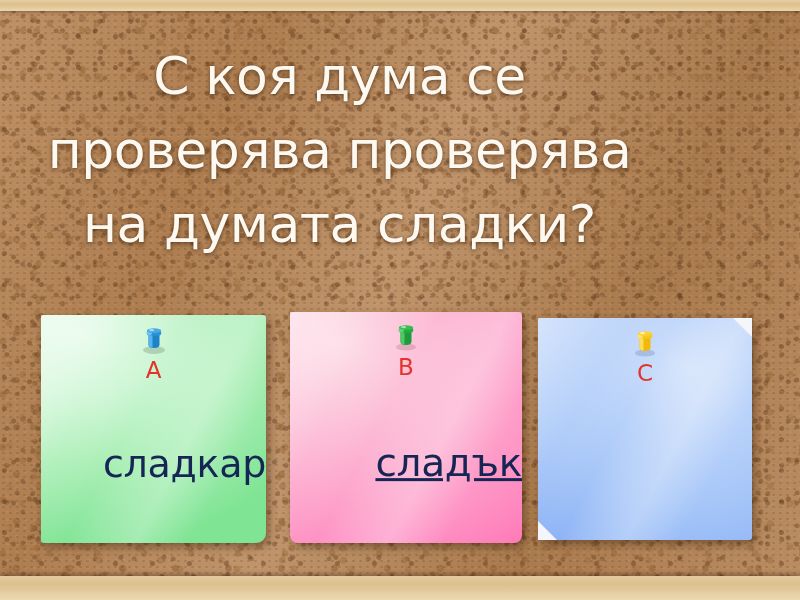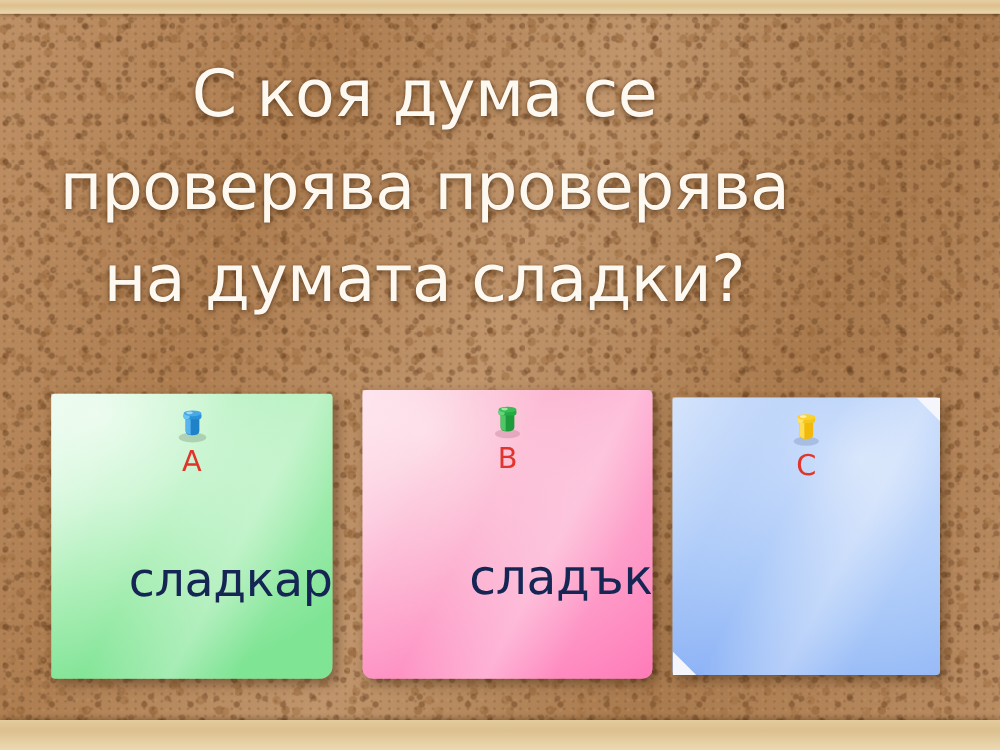--- a/index.html
+++ b/index.html
@@ -125,21 +125,21 @@
   }
   #card-a .card-text { font-size:38px; }
 
   
   #card-b {
     left:290px; top:312px; width:232px; height:231px;
     border-radius:3px 4px 8px 8px;
     background:
       radial-gradient(125% 110% at 22% 14%, #fdd8e4 0%, #fcc2d8 26%, #fda8cd 55%, #fe8ec2 82%, #ff7ab8 100%);
   }
-  #card-b .card-text { font-size:39px; }
+  #card-b .card-text { font-size:39px;text-decoration:underline; }
 
   
   #card-c {
     left:538px; top:318px; width:214px; height:222px;
     border-radius:3px 3px 3px 3px;
     background:
       radial-gradient(135% 120% at 70% 22%, #d2e2fb 0%, #bcd4fa 24%, #a6c6f8 52%, #8fb4f6 78%, #7ea8f4 100%);
   }
   #card-c .card-text { font-size:40px; }
 

